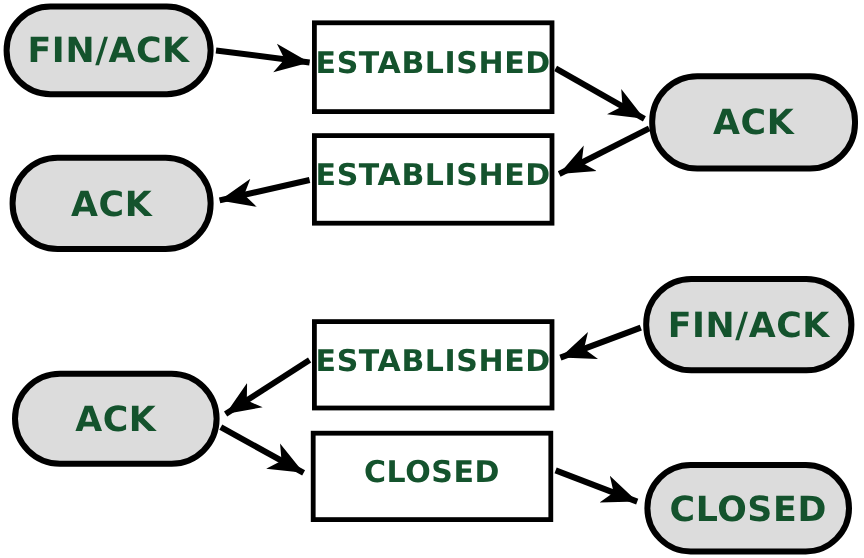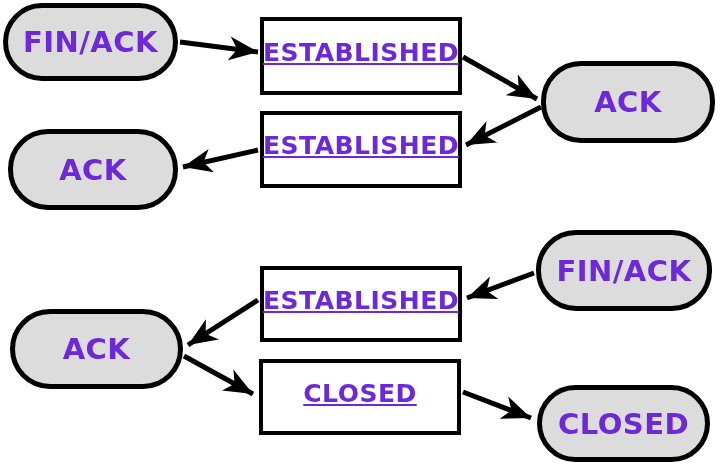--- a/index.html
+++ b/index.html
@@ -22,36 +22,35 @@
     width: 720px;
     height: 465px;
   }
   .node {
     position: absolute;
     box-sizing: border-box;
     display: flex;
     align-items: center;
     justify-content: center;
     font-weight: bold;
-    color: #6d28d9;
+    color: #14532d;
     white-space: nowrap;
     letter-spacing: 0.5px;
   }
   .pill {
     background: #dcdcdc;
     border: 5px solid #000000;
     border-radius: 40px;
     font-size: 29px;
   }
   .rect {
     background: #ffffff;
     border: 4px solid #000000;
     font-size: 25px;
     padding-bottom: 8px; 
-    text-decoration: underline;
   }
 </style>
 </head>
 <body>
 
 <div class="canvas">
 
   <svg class="edges" viewBox="0 0 720 465" xmlns="http://www.w3.org/2000/svg">
     <defs>
       <marker id="arrow" markerUnits="userSpaceOnUse" markerWidth="32" markerHeight="26" refX="29" refY="13" orient="auto">

